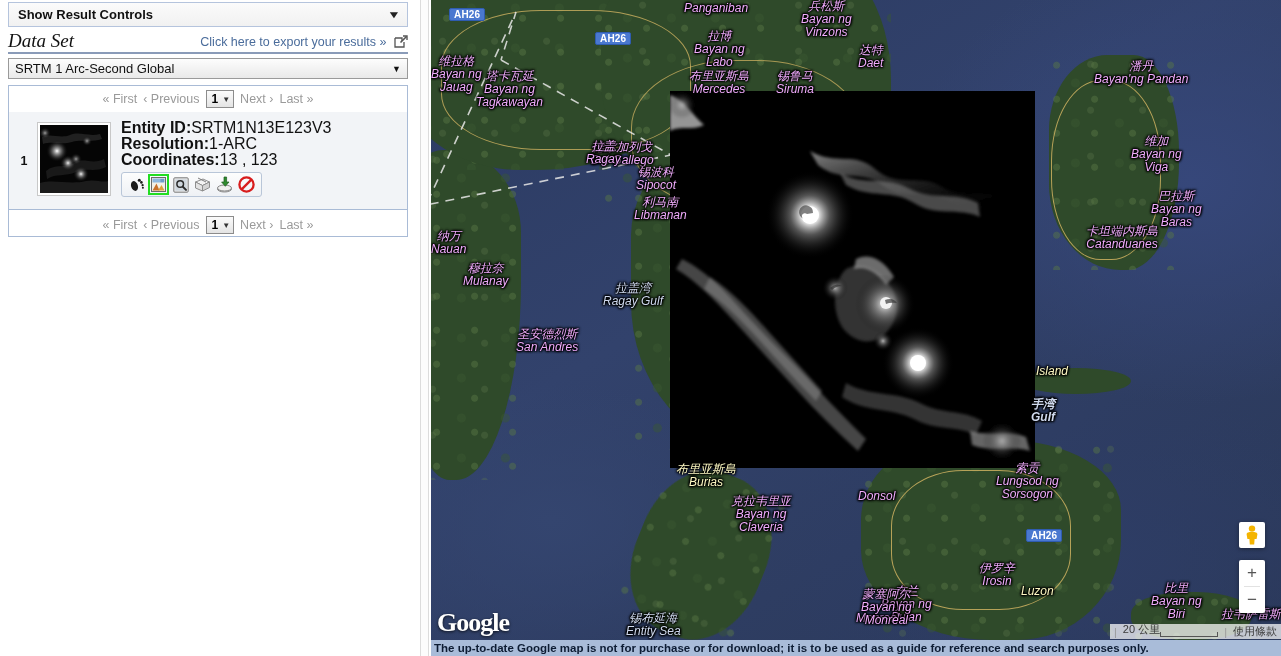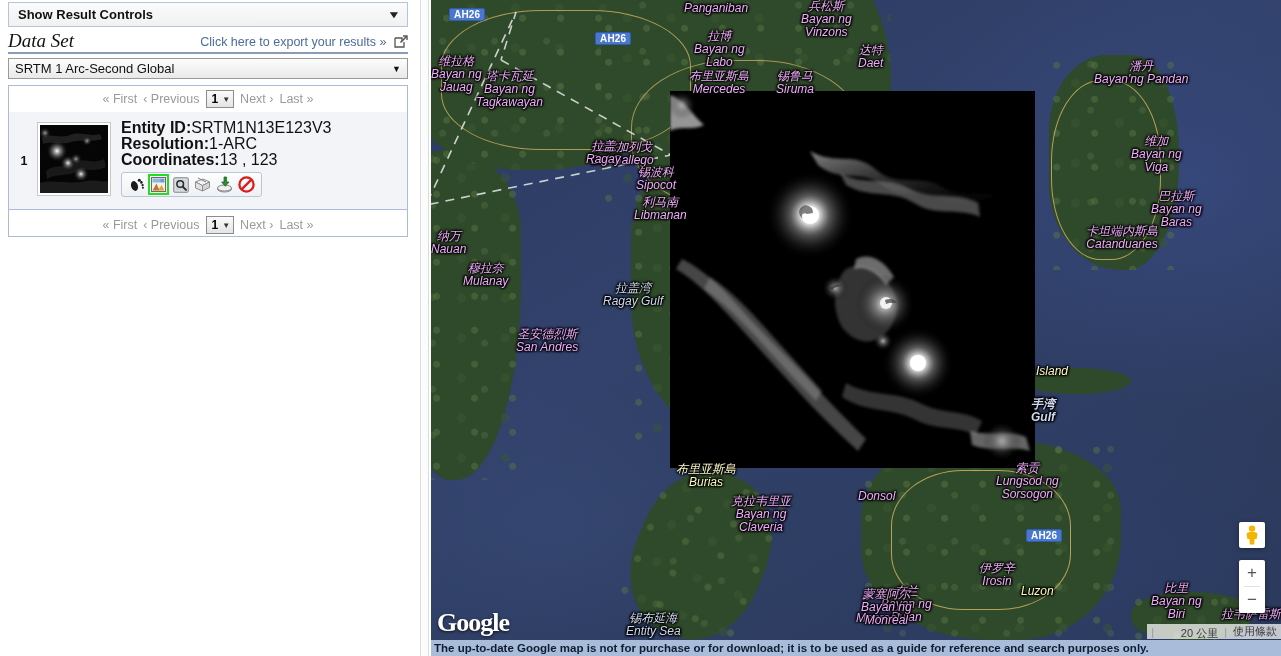--- a/index.html
+++ b/index.html
@@ -334,21 +334,20 @@
     padding: 0 4px;
     gap: 6px;
     white-space: nowrap;
   }
   #attrib .sep { color: #9a9a9a; }
   #attrib .termslink { color: #3a3a3a; cursor: pointer; }
   #scalebar {
     position: relative;
     display: inline-flex; align-items: flex-end;
     height: 11px;
-    flex-direction: column;
   }
   #scalebar .bar {
     width: 58px; height: 5px;
     border: 1px solid #555;
     border-top: none;
   }
 
   
   #pegman {
     position: absolute;

